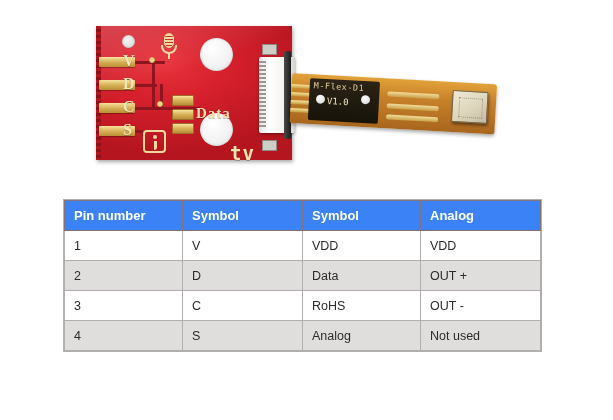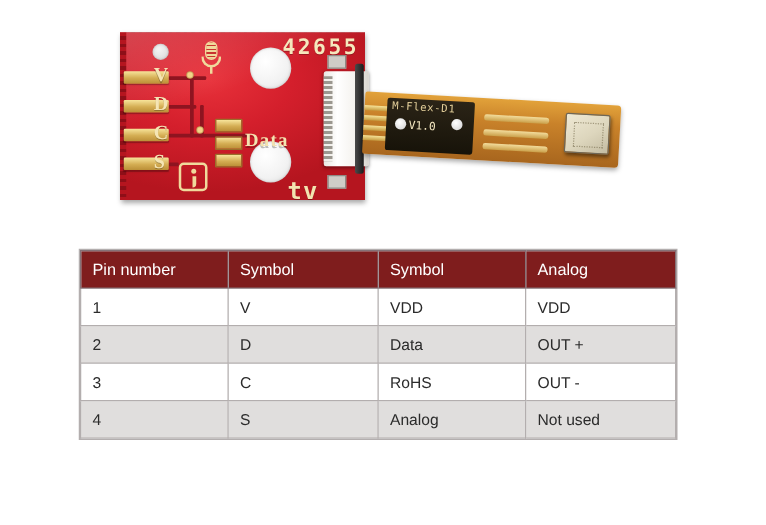--- a/index.html
+++ b/index.html
@@ -249,23 +249,23 @@
   #pin-table th, #pin-table td {
     border: 1px solid #b3aeae;
     padding: 0 0 0 9px;
     height: 29px;
     text-align: left;
     vertical-align: middle;
     overflow: hidden;
     white-space: nowrap;
   }
   #pin-table thead th {
-    background: #7f1d1d;
+    background: #3b82f6;
     color: #ffffff;
-    font-weight: normal;
+    font-weight: bold;
     font-size: 13px;
     border-color: #857277;
   }
   #pin-table thead th + th { border-left: 1px solid #ffffff; }
   #pin-table tbody tr.alt td { background: #e0dedd; }
   #pin-table tbody tr td { background: #ffffff; }
   #pin-table tbody tr.alt td { background: #e0dedd; }
   .col-pin    { width: 118px; }
   .col-symbol { width: 120px; }
   .col-digital{ width: 118px; }
@@ -298,21 +298,20 @@
   <div class="pad p4"></div>
 
   <div class="tpad t1"></div>
   <div class="tpad t2"></div>
   <div class="tpad t3"></div>
 
   <div class="hole h1"></div>
   <div class="hole h2"></div>
   <div class="hole small"></div>
 
-  <div class="silk pn">42655</div>
   <div class="silk rohs">Data</div>
   <div class="silk tv">tv</div>
 
   <div class="silk pl l1">V</div>
   <div class="silk pl l2">D</div>
   <div class="silk pl l3">C</div>
   <div class="silk pl l4">S</div>
 
   <div class="mic-icon">
     <div class="cap"></div>

